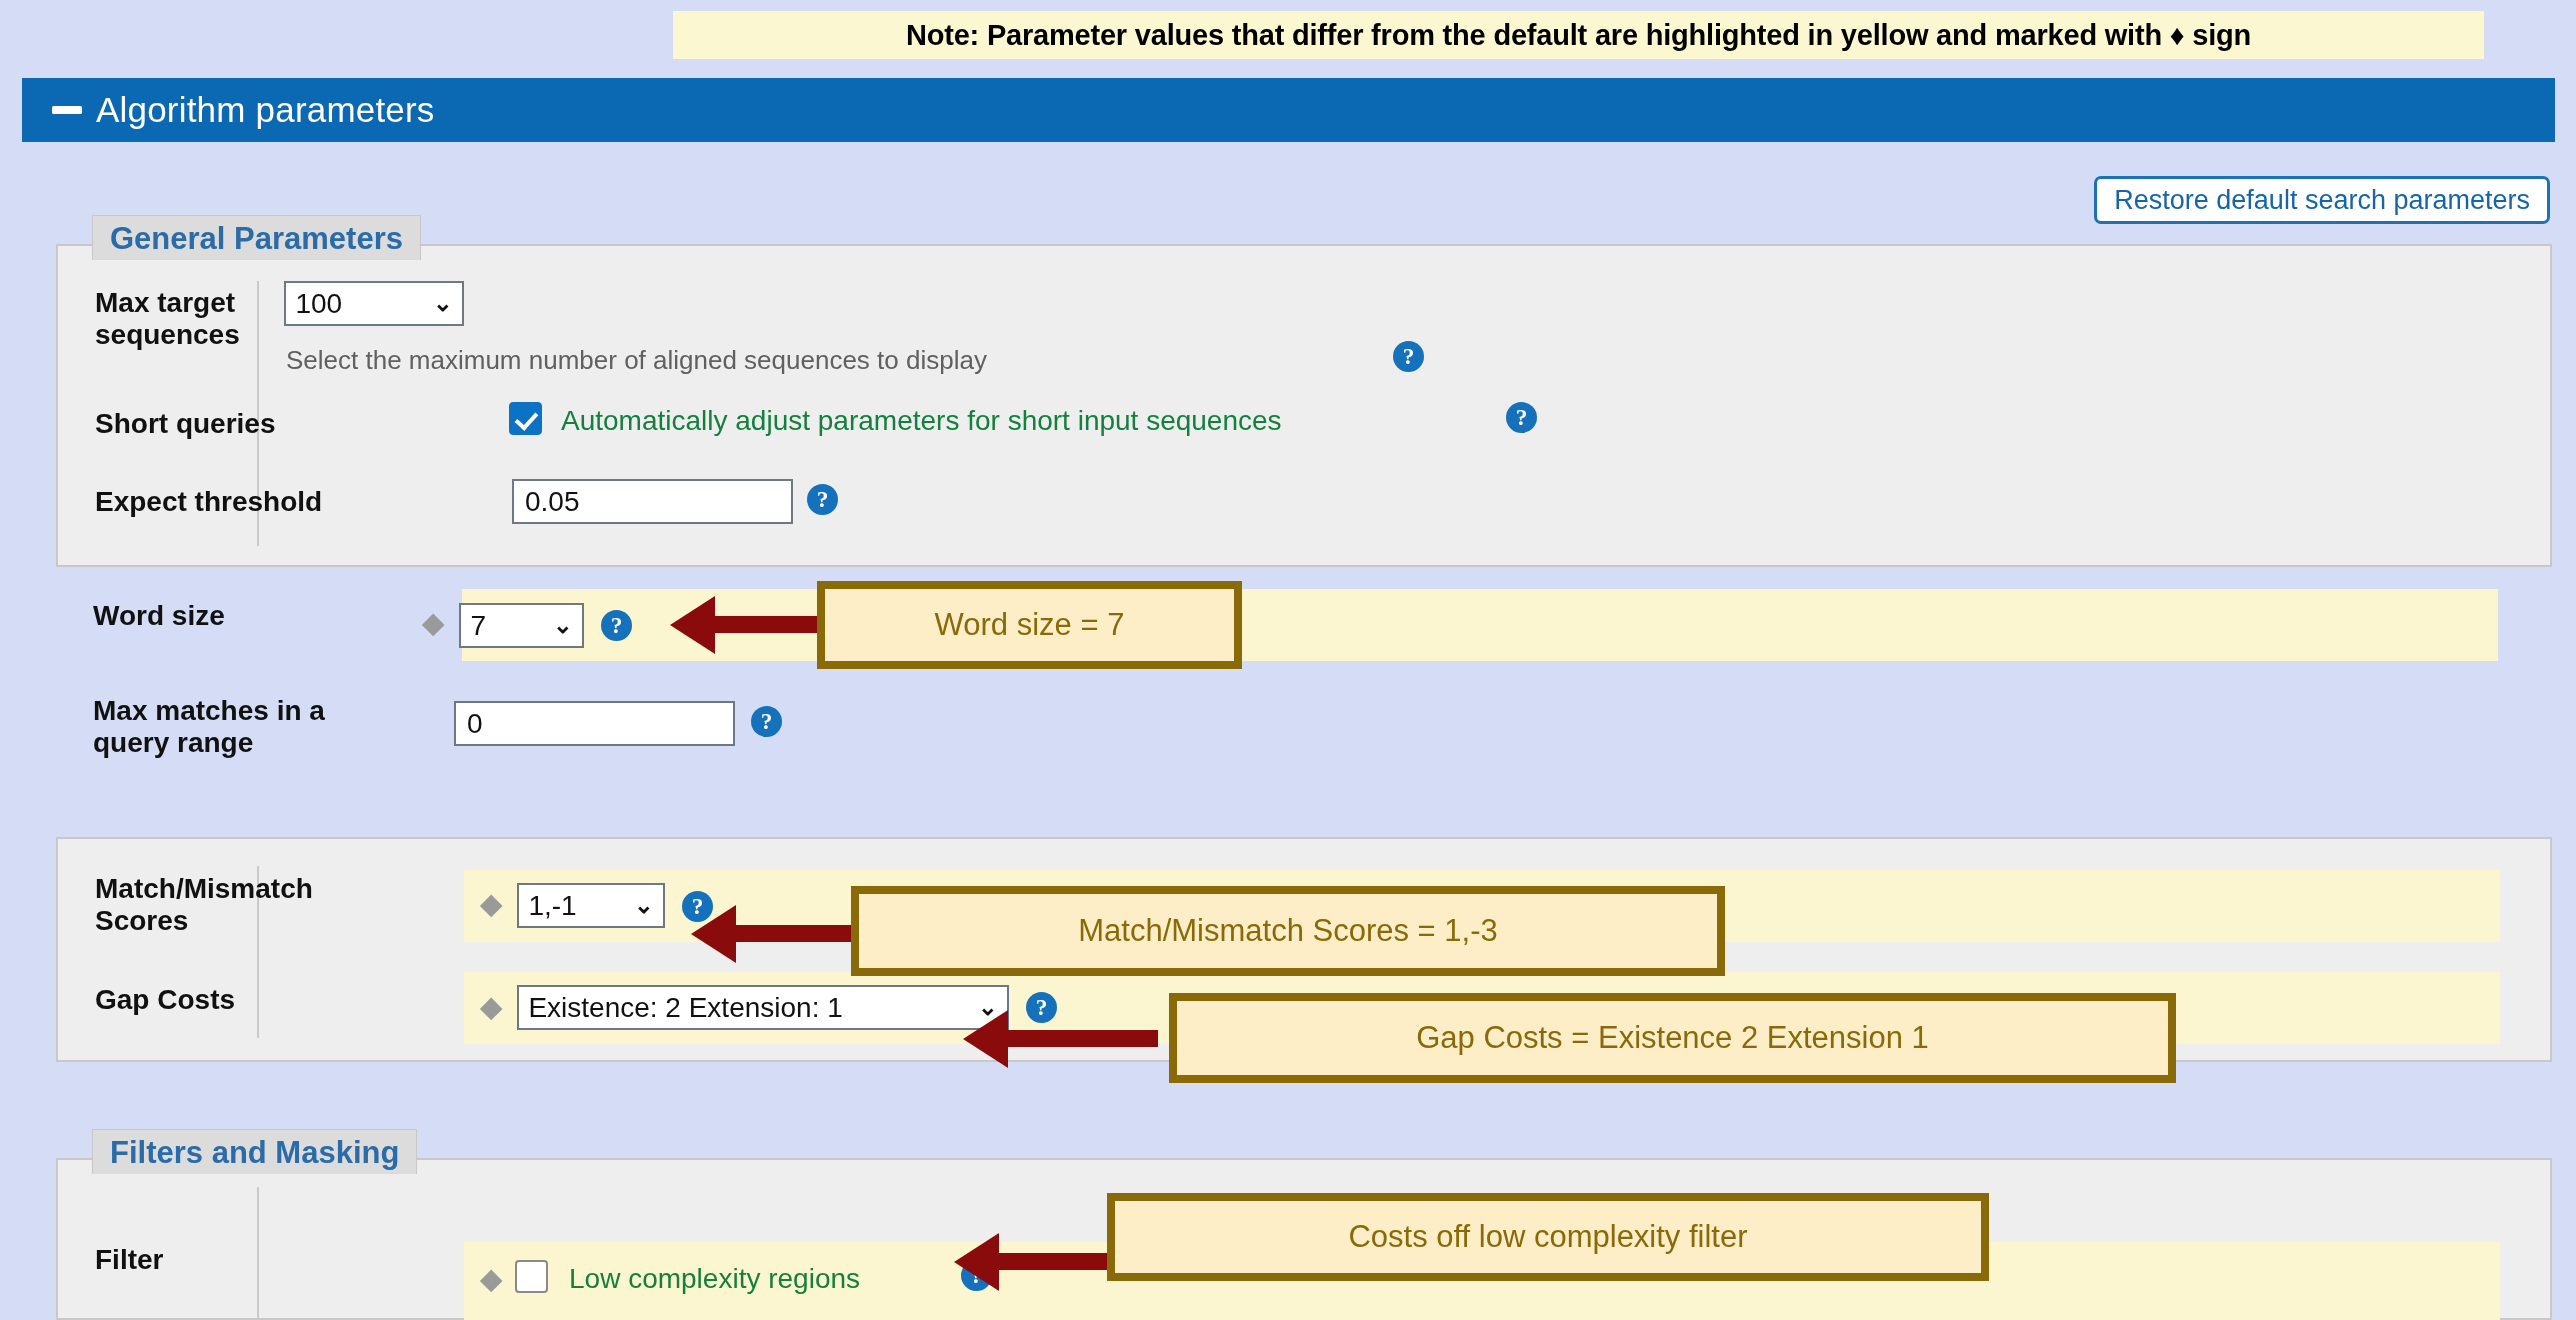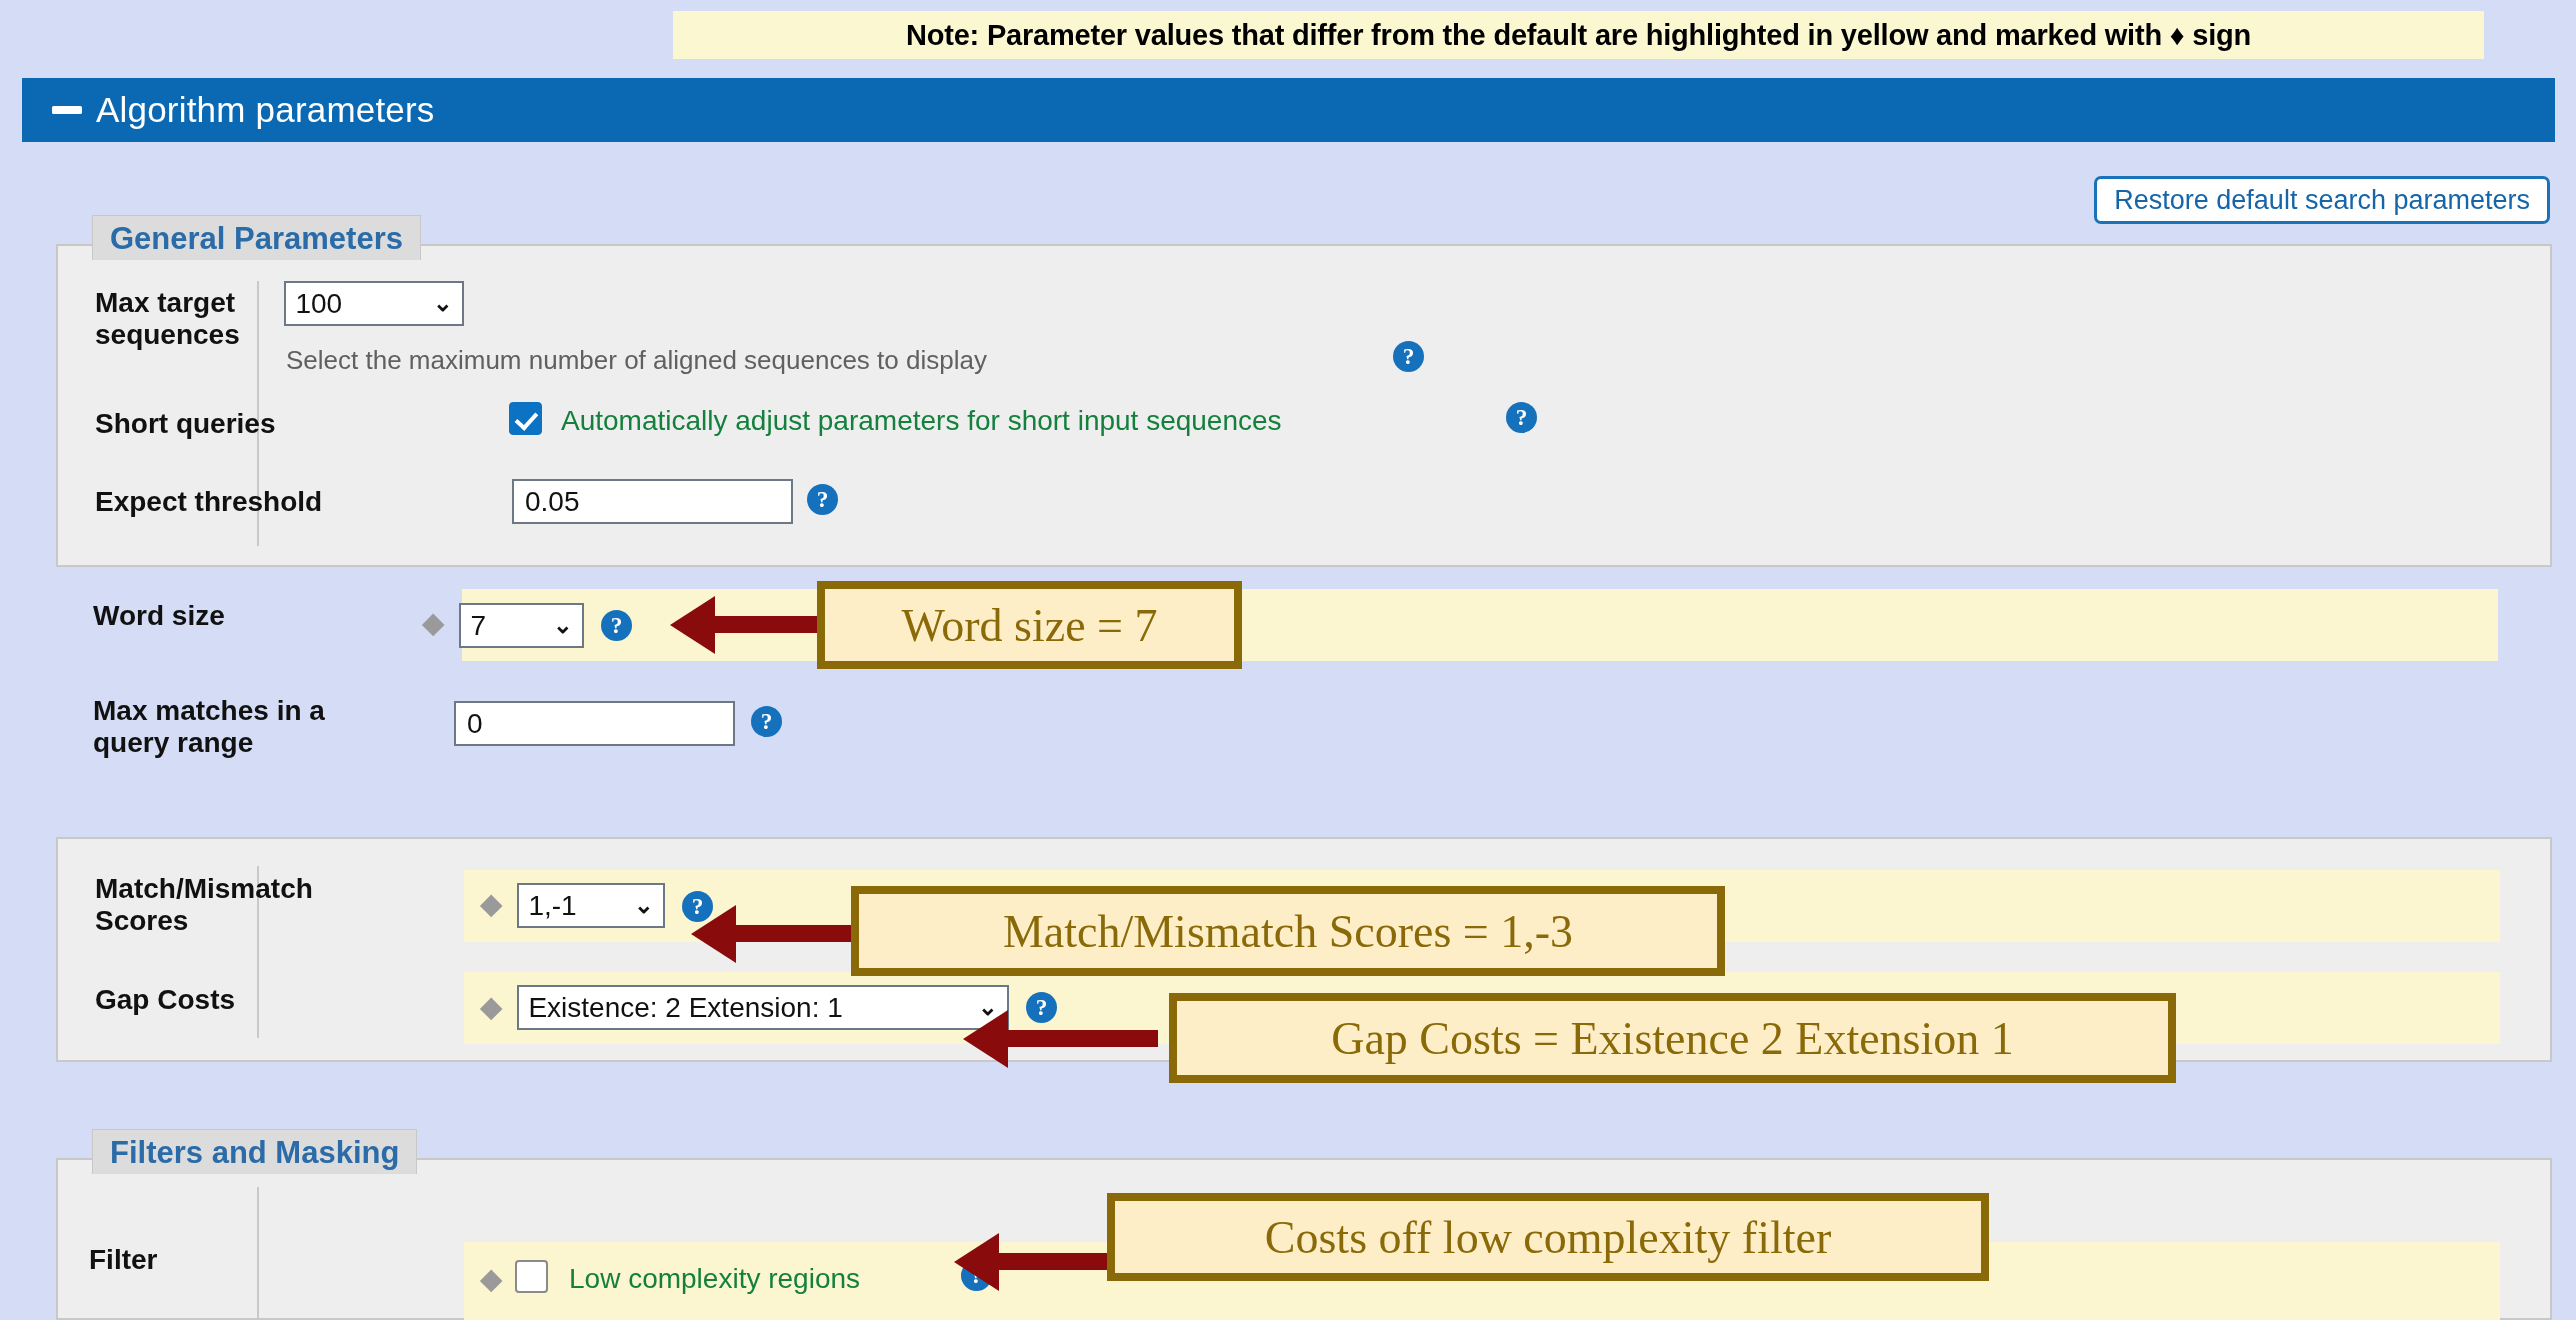--- a/index.html
+++ b/index.html
@@ -237,22 +237,22 @@
   
   .callout {
     position: absolute;
     background: #fdeec8;
     border: 8.6px solid #8a6a08;
     box-sizing: border-box;
     display: flex;
     align-items: center;
     justify-content: center;
     color: #8a6a08;
-    font-size: 46px;
-    font-family: Liberation Serif, serif;
+    font-size: 31px;
+    font-family: Liberation Sans, sans-serif;
     white-space: nowrap;
     padding: 0 17px;
   }
   .arrow {
     position: absolute;
     height: 0;
   }
   .arrow .shaft {
     position: absolute;
     height: 17px;
@@ -346,21 +346,21 @@
       <span class="caret">⌄</span>
     </div>
     <div class="qicon" style="left:968px; top:153px;">?</div>
   </div>
 
   <div class="fieldset" id="fs-filters">
     <div class="legend">Filters and Masking</div>
     <div class="pdivider" style="left:199px; top:27px; height:137px;"></div>
 
     <div class="hl-band" style="left:406px; top:82px; width:2036px; height:78px;"></div>
-    <div class="plabel" style="left:19px; top:84px;text-align:center;">Filter</div>
+    <div class="plabel" style="left:25px; top:84px;text-align:center;">Filter</div>
     <div class="diamond" style="left:425px; top:113px;"></div>
     <div class="cbox off" style="left:457px; top:100px;"></div>
     <div class="inline-label" style="left:511px; top:103px;">Low complexity regions</div>
     <div class="qicon" style="left:903px; top:100px;">?</div>
   </div>
 
   <div class="arrow" style="left:670px; top:625px; width:156px;">
     <div class="shaft" style="width:116px;"></div>
     <div class="head"></div>
   </div>

